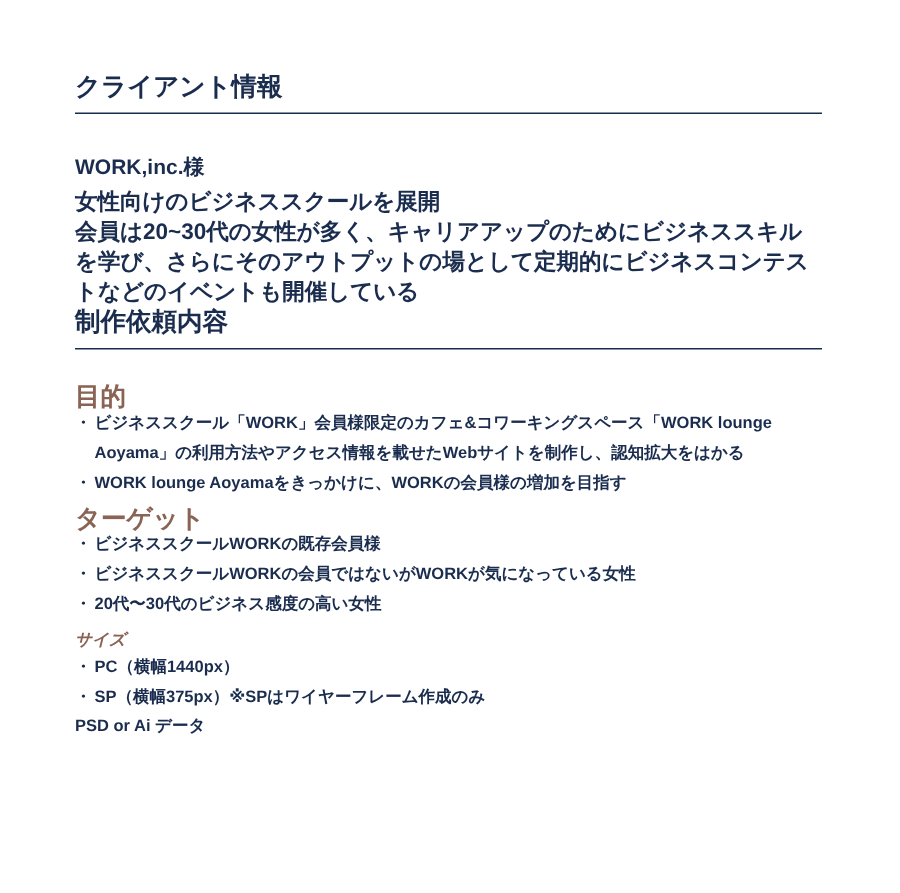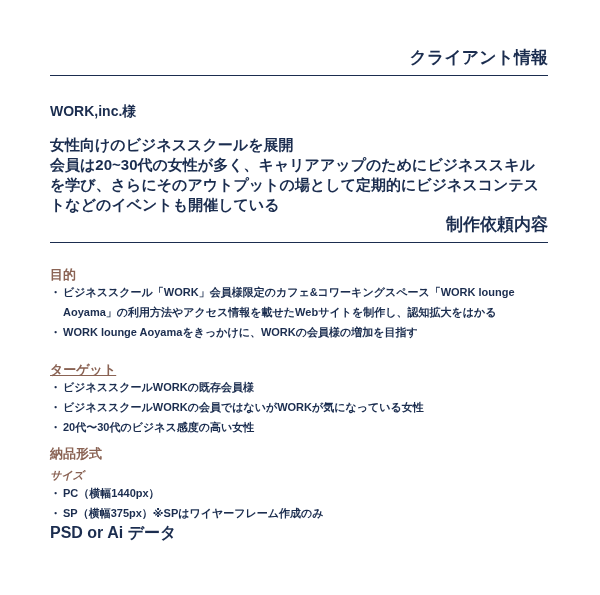--- a/index.html
+++ b/index.html
@@ -19,47 +19,46 @@
     height: 595px;
     background: #ffffff;
     padding: 48px 52px 0 50px;
     overflow: hidden;
   }
   .section-title {
     font-size: 17px;
     line-height: 20px;
     margin: 0;
     color: #1b2d4f;
-    text-align: right;
   }
   .rule {
     border: none;
     border-top: 1px solid #1b2d4f;
     margin: 7px 0 0 0;
   }
   .client-block { margin-top: 27px; }
   .client-name {
     font-size: 14px;
     line-height: 16px;
-    margin: 0 0 16px 0;
+    margin: 0 0 6px 0;
   }
   .desc {
     font-size: 15px;
     line-height: 20px;
     margin: 0;
   }
   .request-title { }
   .sub-heading {
-    font-size: 13px;
+    font-size: 17px;
     line-height: 15px;
     margin: 0;
     color: #8a6354;
   }
   .purpose-heading { margin-top: 24px; }
-  .target-heading  { margin-top: 20px; text-decoration: underline; }
+  .target-heading  { margin-top: 6px; }
   .delivery-heading{ margin-top: 9px; }
   .minor-heading {
     font-size: 11px;
     line-height: 15px;
     margin: 0;
     color: #8a6354;
     font-style: italic;
   }
   .size-label { margin-top: 7px; }
   .file-label { margin-top: 0; }
@@ -70,21 +69,21 @@
     font-size: 11px;
     line-height: 20px;
   }
   .purpose-list { margin-top: 8px; }
   .target-list  { margin-top: 6px; }
   .size-list    { margin-top: 4px; line-height: 19px; }
   ul.bullet-list li { display: flex; }
   .bullet { flex: 0 0 13px; }
   .item-text { flex: 1; }
   .file-value {
-    font-size: 16px;
+    font-size: 11px;
     line-height: 19px;
     margin: 0;
   }
 </style>
 </head>
 <body>
 
 <div class="page">
 
   <section>
@@ -128,21 +127,20 @@
           <span class="item-text">ビジネススクールWORKの会員ではないがWORKが気になっている女性</span>
         </li>
         <li>
           <span class="bullet">・</span>
           <span class="item-text">20代〜30代のビジネス感度の高い女性</span>
         </li>
       </ul>
     </div>
 
     <div>
-      <h3 class="sub-heading delivery-heading">納品形式</h3>
       <h4 class="minor-heading size-label">サイズ</h4>
       <ul class="bullet-list size-list">
         <li>
           <span class="bullet">・</span>
           <span class="item-text">PC（横幅1440px）</span>
         </li>
         <li>
           <span class="bullet">・</span>
           <span class="item-text">SP（横幅375px）※SPはワイヤーフレーム作成のみ</span>
         </li>

